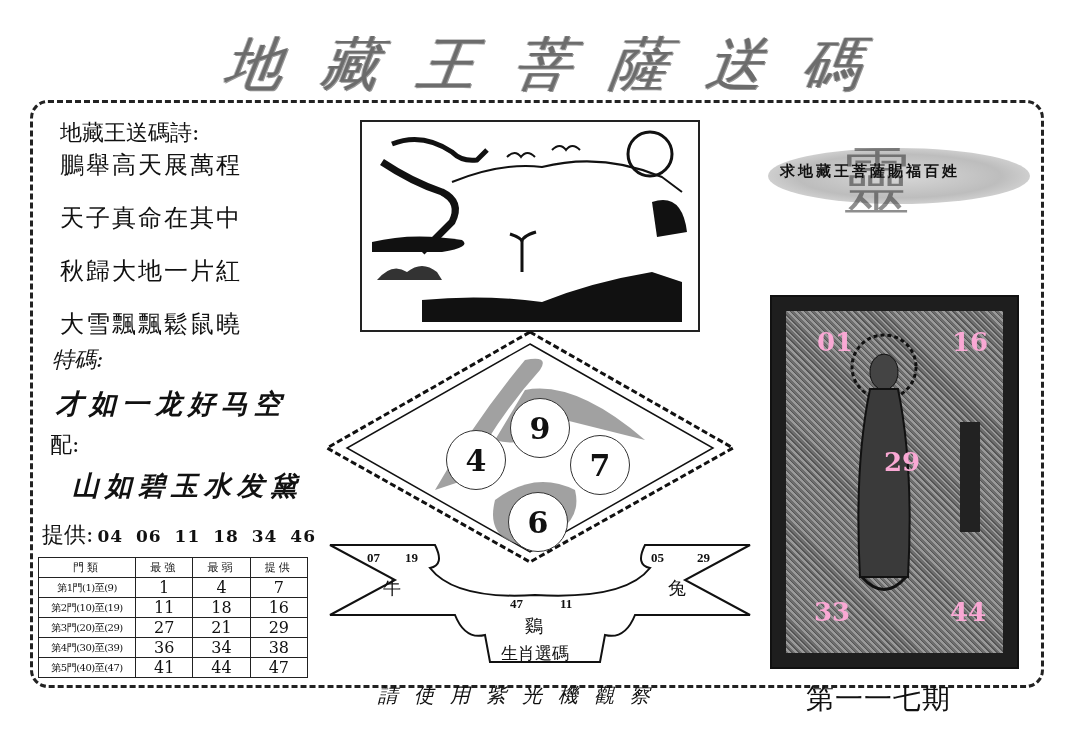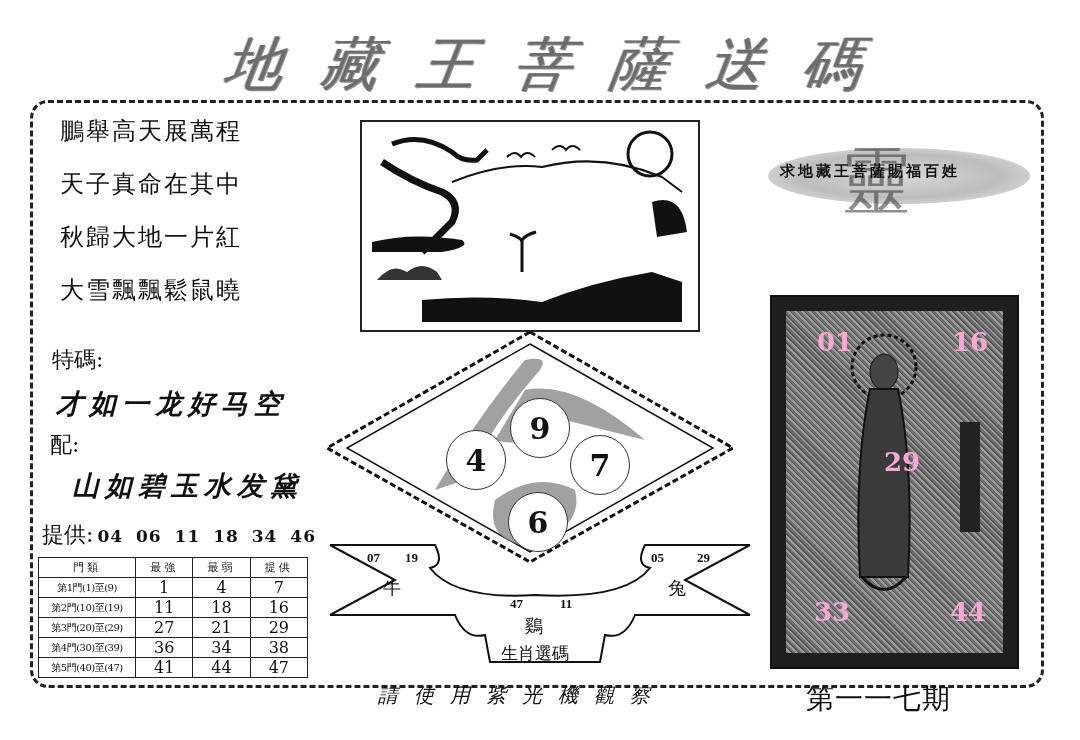--- a/index.html
+++ b/index.html
@@ -15,21 +15,21 @@
     text-shadow:1px 1px 0 #999, -1px 0 0 #bbb;
   }
   .title span { display:inline-block; transform:skewX(-8deg); filter:contrast(0.9); }
   .frame {
     position:absolute; left:30px; top:100px; width:1008px; height:582px;
     border:3px dashed #222; border-radius:18px;
   }
   .poem { position:absolute; left:60px; top:118px; }
   .poem .head { font-size:22px; line-height:30px; margin-bottom:4px; }
   .poem .line { font-size:24px; line-height:27px; margin-bottom:26px; letter-spacing:2px; font-family:"DejaVu Sans", sans-serif; font-weight:300;text-align:right; }
-  .tema-label { position:absolute; left:52px; top:345px; font-size:22px; }
+  .tema-label { position:absolute; left:52px; top:345px; font-size:22px;font-style:italic; }
   .tema-text { position:absolute; left:56px; top:386px; font-size:27px; font-weight:bold; letter-spacing:6px; font-style:italic; }
   .pei-label { position:absolute; left:50px; top:430px; font-size:22px; }
   .pei-text { position:absolute; left:72px; top:468px; font-size:27px; font-weight:bold; letter-spacing:6px; font-style:italic; }
   .provide { position:absolute; left:42px; top:520px; font-size:22px; }
   .provide .nums { font-weight:bold; font-size:17px; letter-spacing:1px; margin-left:4px; word-spacing:6px; }
   table.grid {
     position:absolute; left:38px; top:557px; width:270px; border-collapse:collapse;
     font-size:16px;
   }
   table.grid td, table.grid th { border:1.5px solid #222; text-align:center; height:19px; padding:0; }
@@ -86,20 +86,21 @@
   <span>王</span>
   <span>菩</span>
   <span>薩</span>
   <span>送</span>
   <span>碼</span>
 </div>
 
 <div class="frame"></div>
 
 <div class="poem">
+  <div class="head">地藏王送碼詩:</div>
   <div class="line">鵬舉高天展萬程</div>
   <div class="line">天子真命在其中</div>
   <div class="line">秋歸大地一片紅</div>
   <div class="line">大雪飄飄鬆鼠曉</div>
 </div>
 
 <div class="tema-label">特碼:</div>
 <div class="tema-text">才如一龙好马空</div>
 <div class="pei-label">配:</div>
 <div class="pei-text">山如碧玉水发黛</div>

